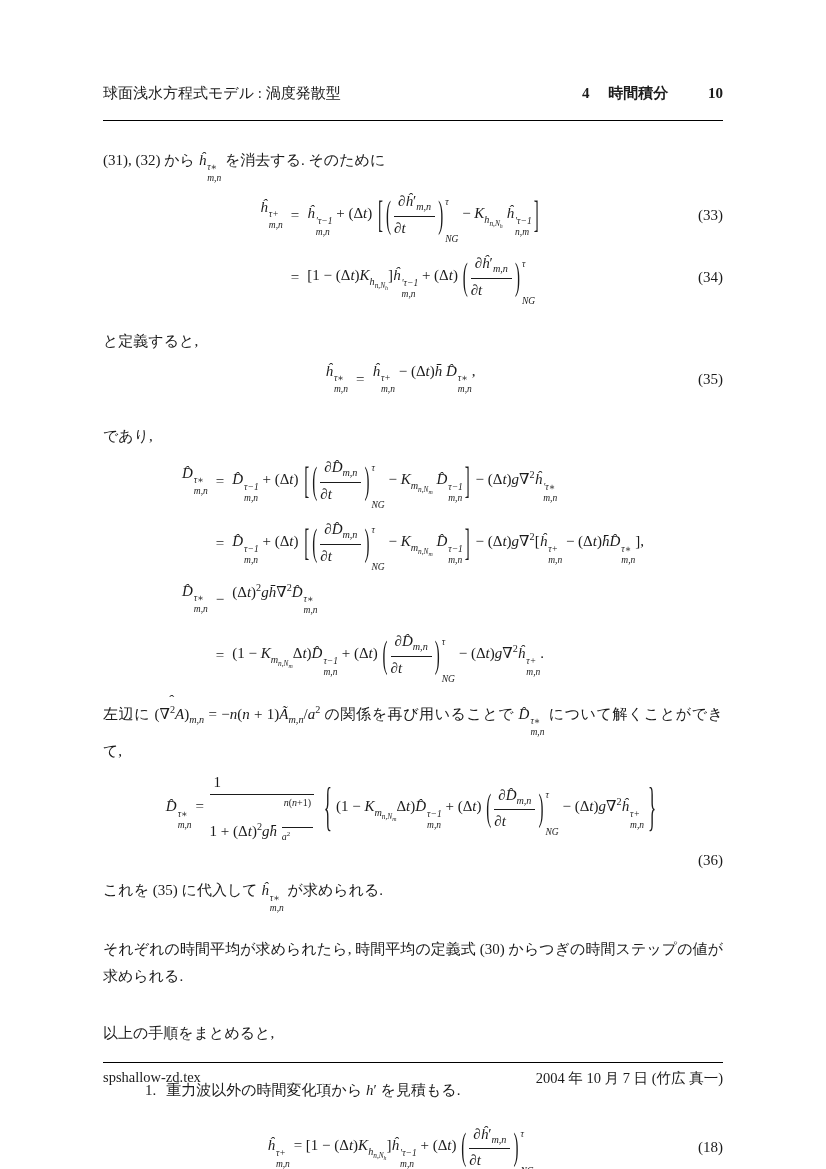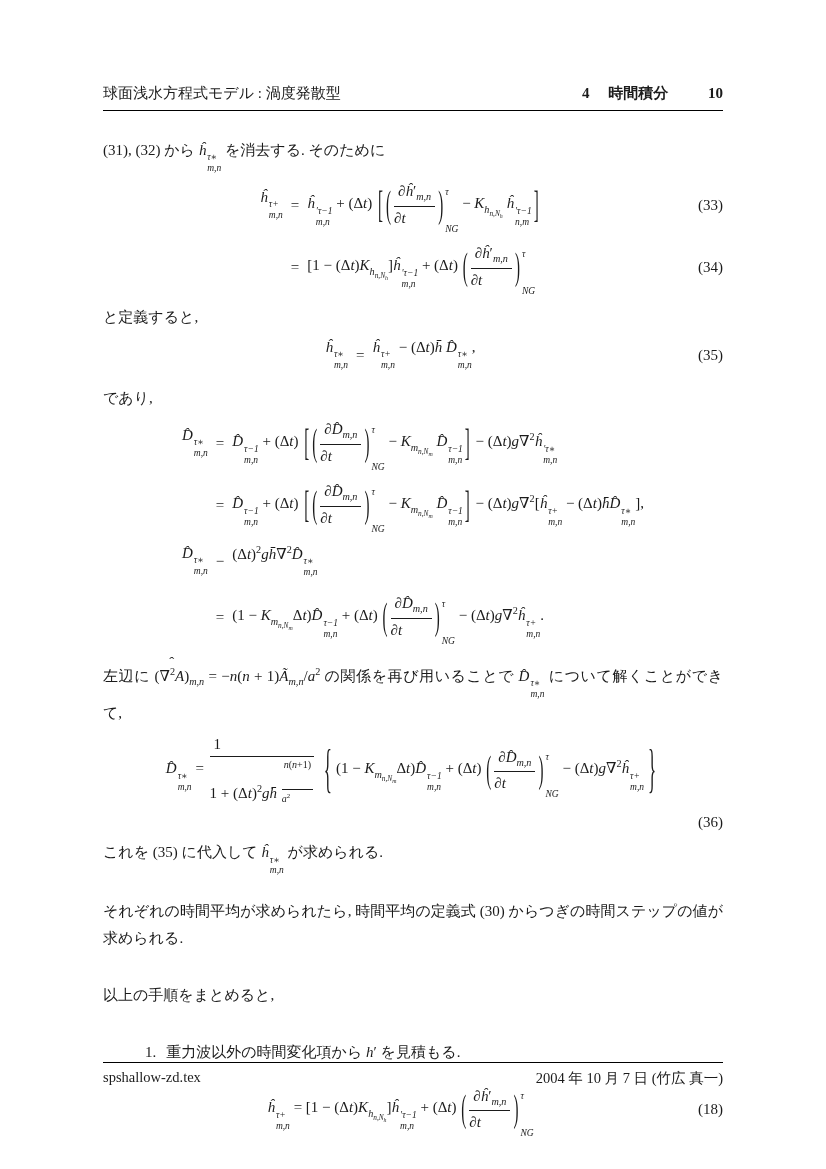--- a/index.html
+++ b/index.html
@@ -4,27 +4,27 @@
 <style>
   html,body{margin:0;padding:0;}
   body{
     width:826px;height:1169px;background:#ffffff;color:#1b1b1b;
     font-family:"Liberation Serif","DejaVu Serif",serif;
     font-size:15px;position:relative;overflow:hidden;
   }
   .page{width:620px;margin:0 auto;padding-top:84px;}
   
   .hdr{display:flex;justify-content:space-between;align-items:baseline;
-       border-bottom:1.6px solid #000;padding-bottom:7px;}
+       border-bottom:1.6px solid #000;padding-bottom:17px;}
   .hdr-right{font-weight:bold;}
   .hdr-right .secno{margin-right:15px;}
   .hdr-right .pgno{margin-left:36px;}
   
   .para{margin:0;line-height:27px;text-align:justify;}
-  .mt26{margin-top:26px;} .mt6{margin-top:6px;font-family:Liberation Serif, serif;} .mt10{margin-top:10px;}
+  .mt26{margin-top:26px;} .mt6{margin-top:20px;font-family:Liberation Serif, serif;} .mt10{margin-top:10px;}
   .mt12{margin-top:12px;} .mt22{margin-top:22px;} .mt30{margin-top:30px;}
   
   .eqtbl{border-collapse:collapse;width:100%;}
   .eqtbl td{padding:8px 0;vertical-align:middle;white-space:nowrap;}
   .eqtbl td.sp{width:50%;padding:0;}
   .eqtbl td.el{text-align:right;}
   .eqtbl td.rel{padding-left:8px;padding-right:8px;}
   .eqtbl td.er{text-align:left;}
   .eqtbl td.eqno{text-align:right;width:34px;}
   .eqwrap{position:relative;}

